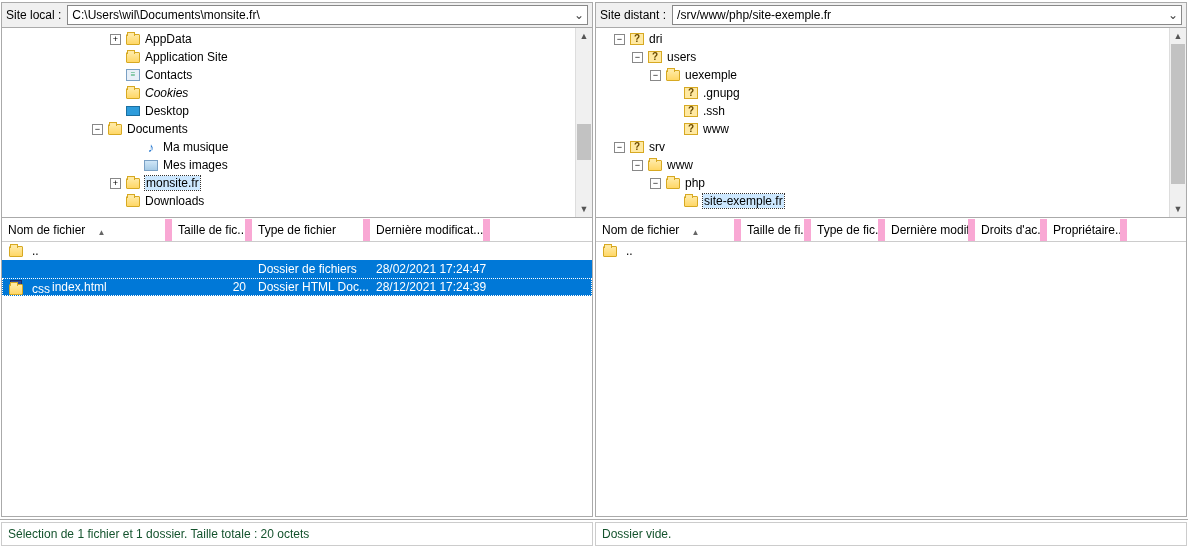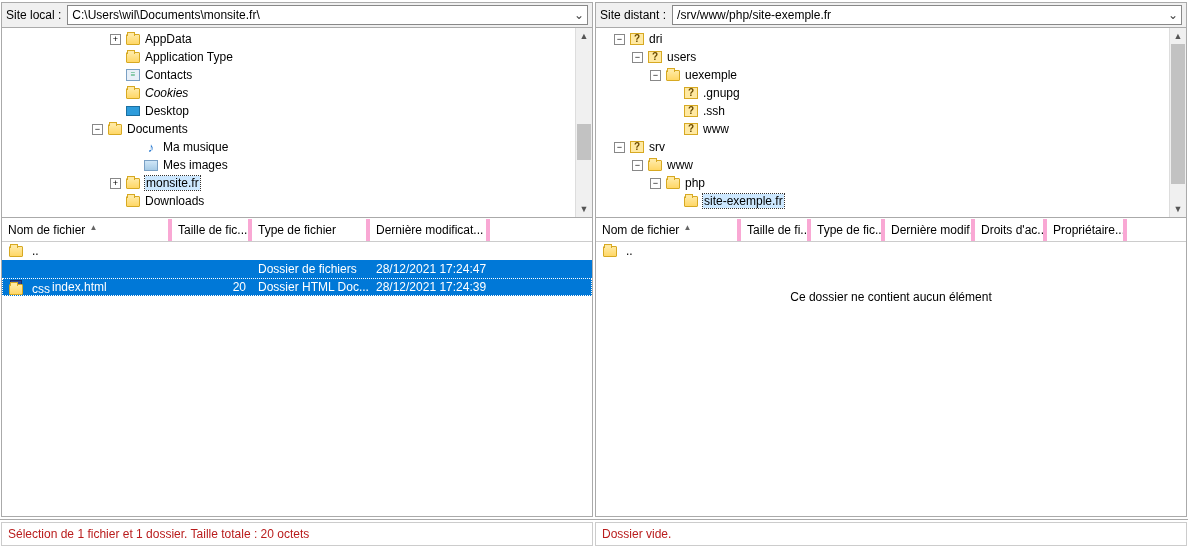--- a/index.html
+++ b/index.html
@@ -177,27 +177,27 @@
   
   .cols {
     display:flex;
     border-bottom:1px solid #ccc;
     background:#fff;
     height:24px;
     align-items:center;
     user-select:none;
   }
   .col {
-    border-right:4px solid #f9a8d4;
+    border-right:7px solid #f9a8d4;
     padding:4px 6px;
     overflow:hidden;
     white-space:nowrap;
     display:flex;
-    align-items:flex-start;
-    gap:4px;
+    align-items:flex-end;
+    gap:12px;
   }
   .col .sort { font-size:8px; color:#666; }
   .list {
     flex:1;
     overflow:auto;
     position:relative;
   }
   .row {
     display:flex;
     height:18px;
@@ -227,21 +227,21 @@
   .status-bar {
     display:flex;
     border-top:1px solid #aaa;
   }
   .status-cell {
     flex:1;
     padding:4px 6px;
     border:1px solid #ccc;
     margin:2px 1px;
     background:#fff;
-    color:#b91c1c;
+    color:#14532d;
   }
 </style>
 </head>
 <body>
 
 <div class="panes">
 
   <div class="pane">
     <div class="addr">
       <span class="addr-label">Site local :</span>
@@ -258,21 +258,21 @@
             <span class="ico">
               <span class="ico-folder"></span>
             </span>
             <span class="label">AppData</span>
           </div>
           <div class="node" style="padding-left: 108px;">
             <span class="exp none"></span>
             <span class="ico">
               <span class="ico-folder"></span>
             </span>
-            <span class="label">Application Type</span>
+            <span class="label">Application Site</span>
           </div>
           <div class="node" style="padding-left: 108px;">
             <span class="exp none"></span>
             <span class="ico">
               <span class="ico-contacts">≡</span>
             </span>
             <span class="label">Contacts</span>
           </div>
           <div class="node" style="padding-left: 108px; font-style: italic;">
             <span class="exp none"></span>
@@ -353,21 +353,21 @@
         </div>
         <div class="row sel">
           <div class="cell" style="width: 170px; margin-top: 40px;">
             <span class="ico">
               <span class="ico-folder"></span>
             </span>
             <span>css</span>
           </div>
           <div class="cell" style="width: 80px; justify-content: flex-end;"></div>
           <div class="cell" style="width: 118px;">Dossier de fichiers</div>
-          <div class="cell" style="width: 120px;">28/12/2021 17:24:47</div>
+          <div class="cell" style="width: 120px;">28/02/2021 17:24:47</div>
         </div>
         <div class="row sel focus">
           <div class="cell" style="width: 170px; gap: 24px;">
             <span class="ico">
               <span class="ico-file html"></span>
             </span>
             <span>index.html</span>
           </div>
           <div class="cell" style="width: 80px; justify-content: flex-end;">20</div>
           <div class="cell" style="width: 118px;">Dossier HTML Doc...</div>
@@ -484,21 +484,20 @@
               <span class="ico-folder"></span>
             </span>
             <span>..</span>
           </div>
           <div class="cell" style="width: 70px; justify-content: flex-end;"></div>
           <div class="cell" style="width: 74px;"></div>
           <div class="cell" style="width: 90px;"></div>
           <div class="cell" style="width: 72px;"></div>
           <div class="cell" style="width: 80px;"></div>
         </div>
-        <div class="empty-msg">Ce dossier ne contient aucun élément</div>
       </div>
   </div>
 
 </div>
 
 <div class="status-bar">
   <div class="status-cell">Sélection de 1 fichier et 1 dossier. Taille totale : 20 octets</div>
   <div class="status-cell">Dossier vide.</div>
 </div>
 

